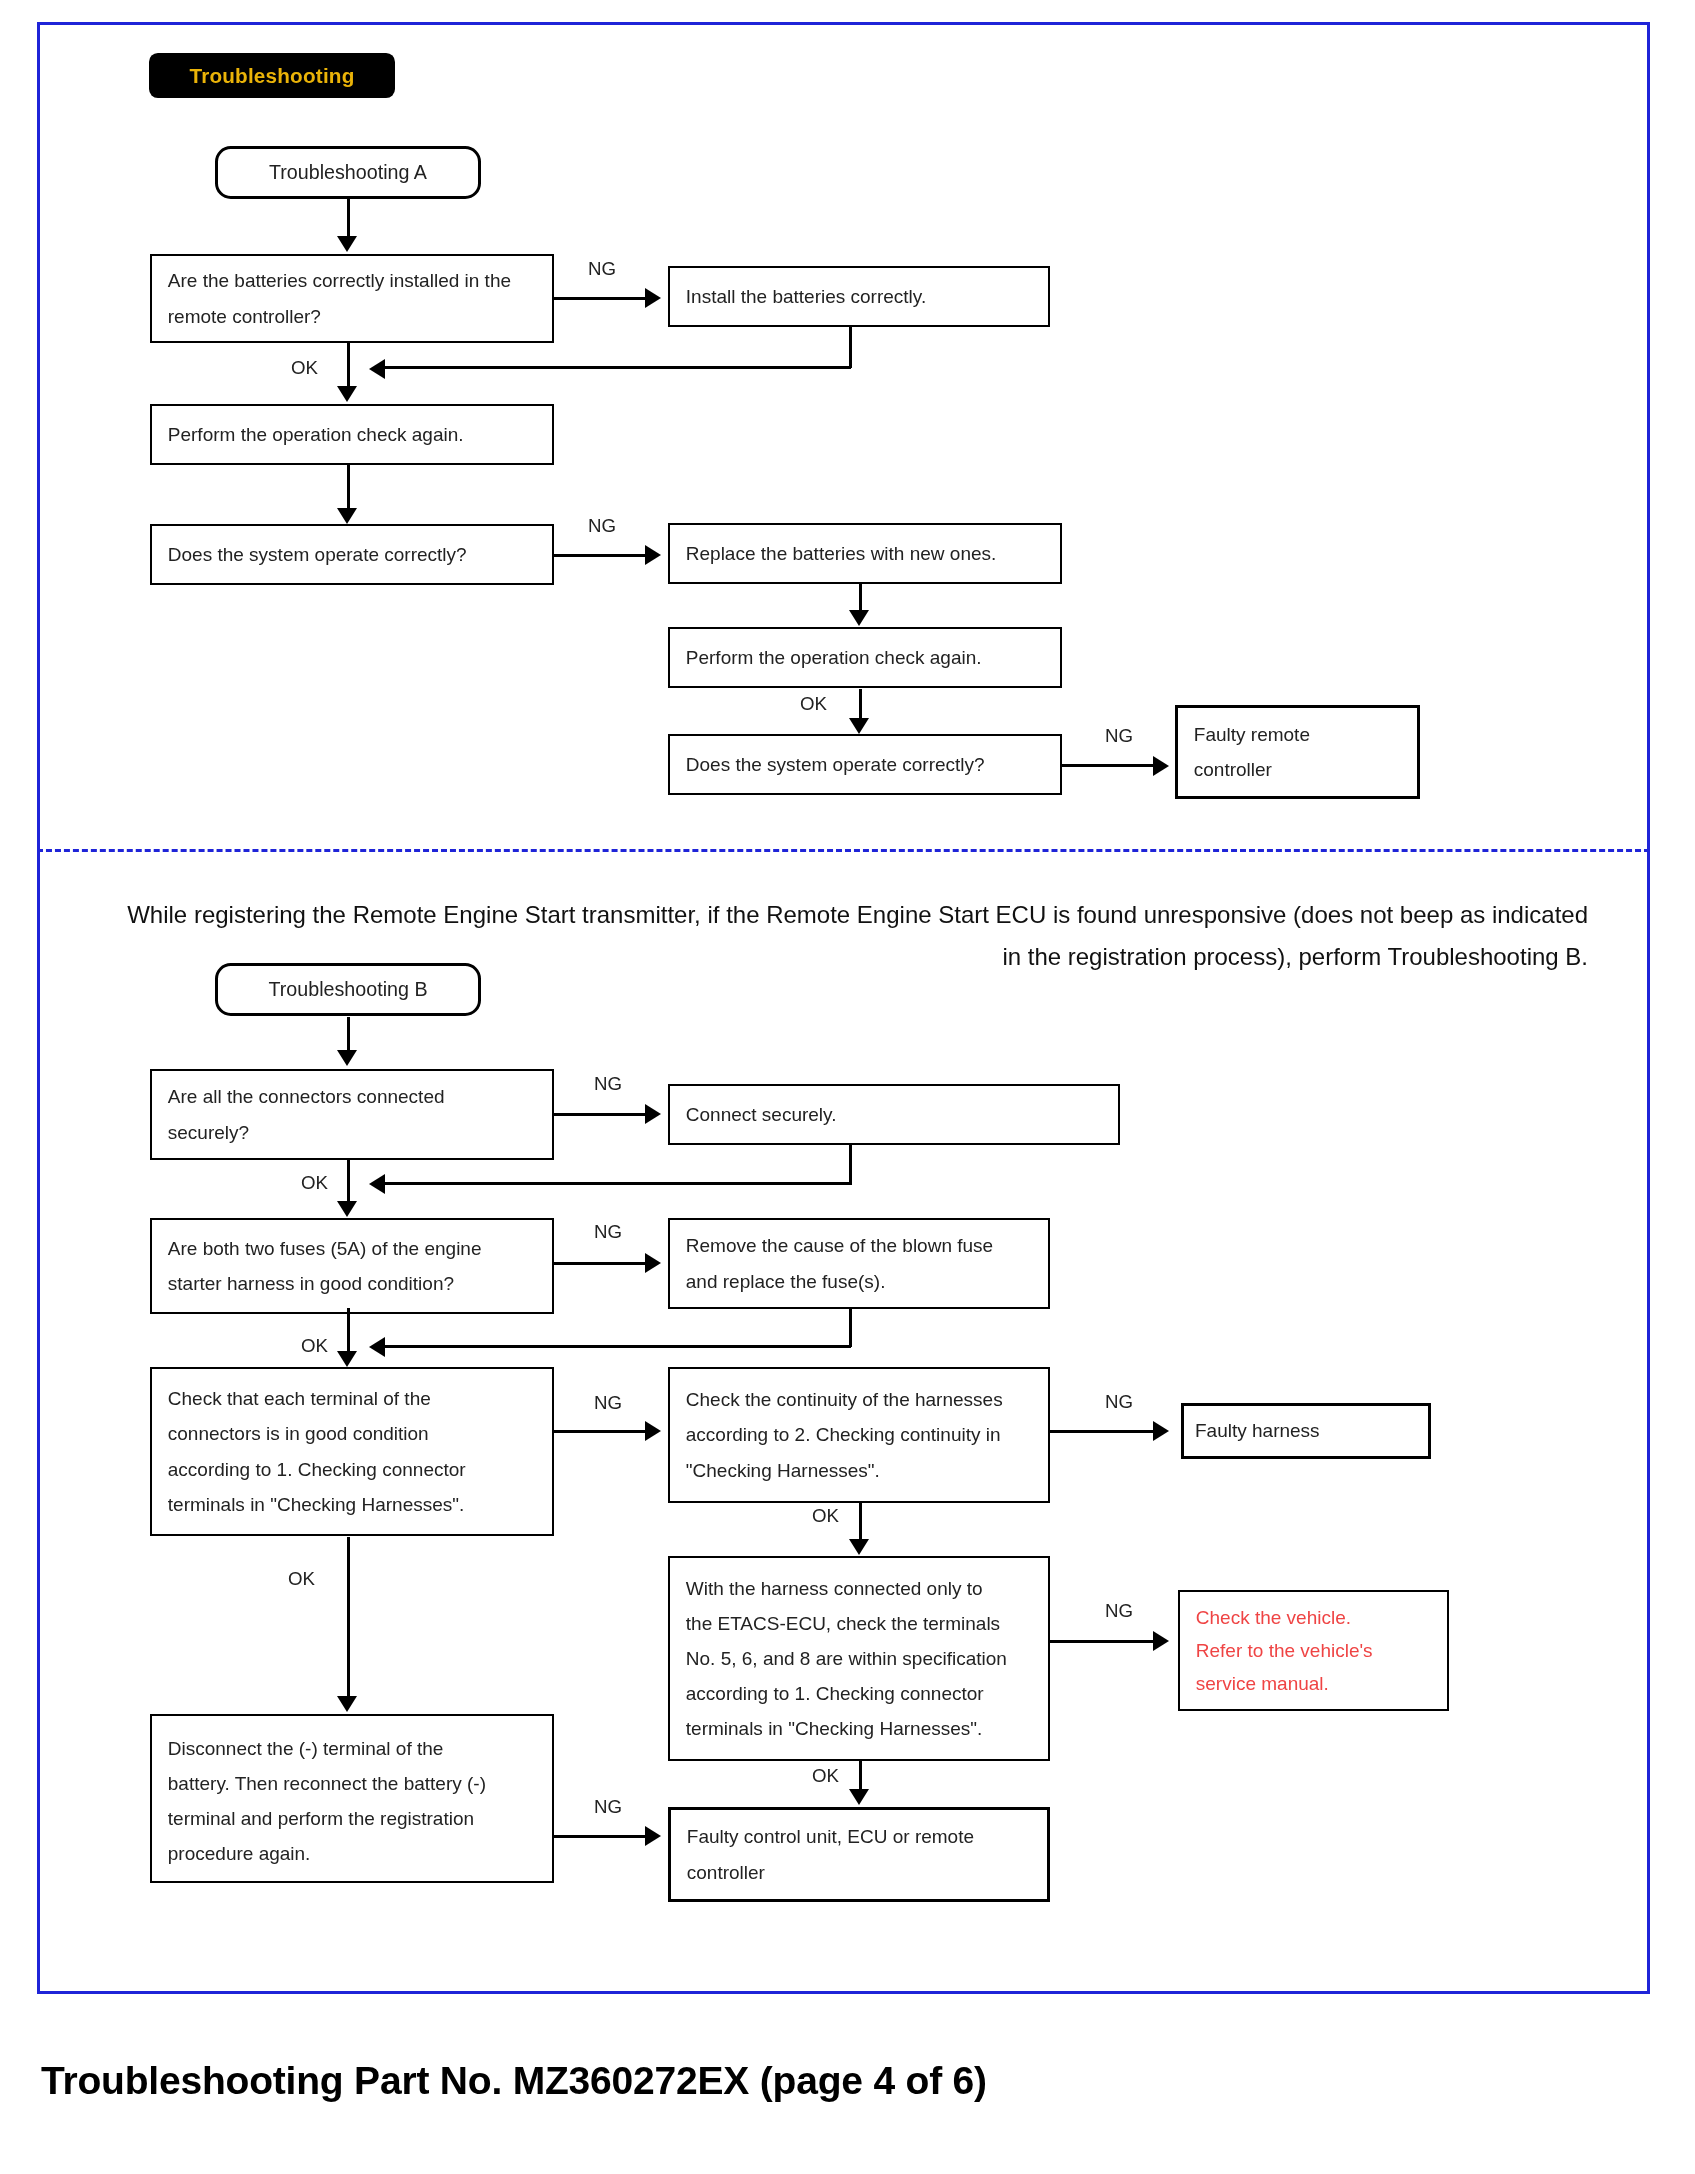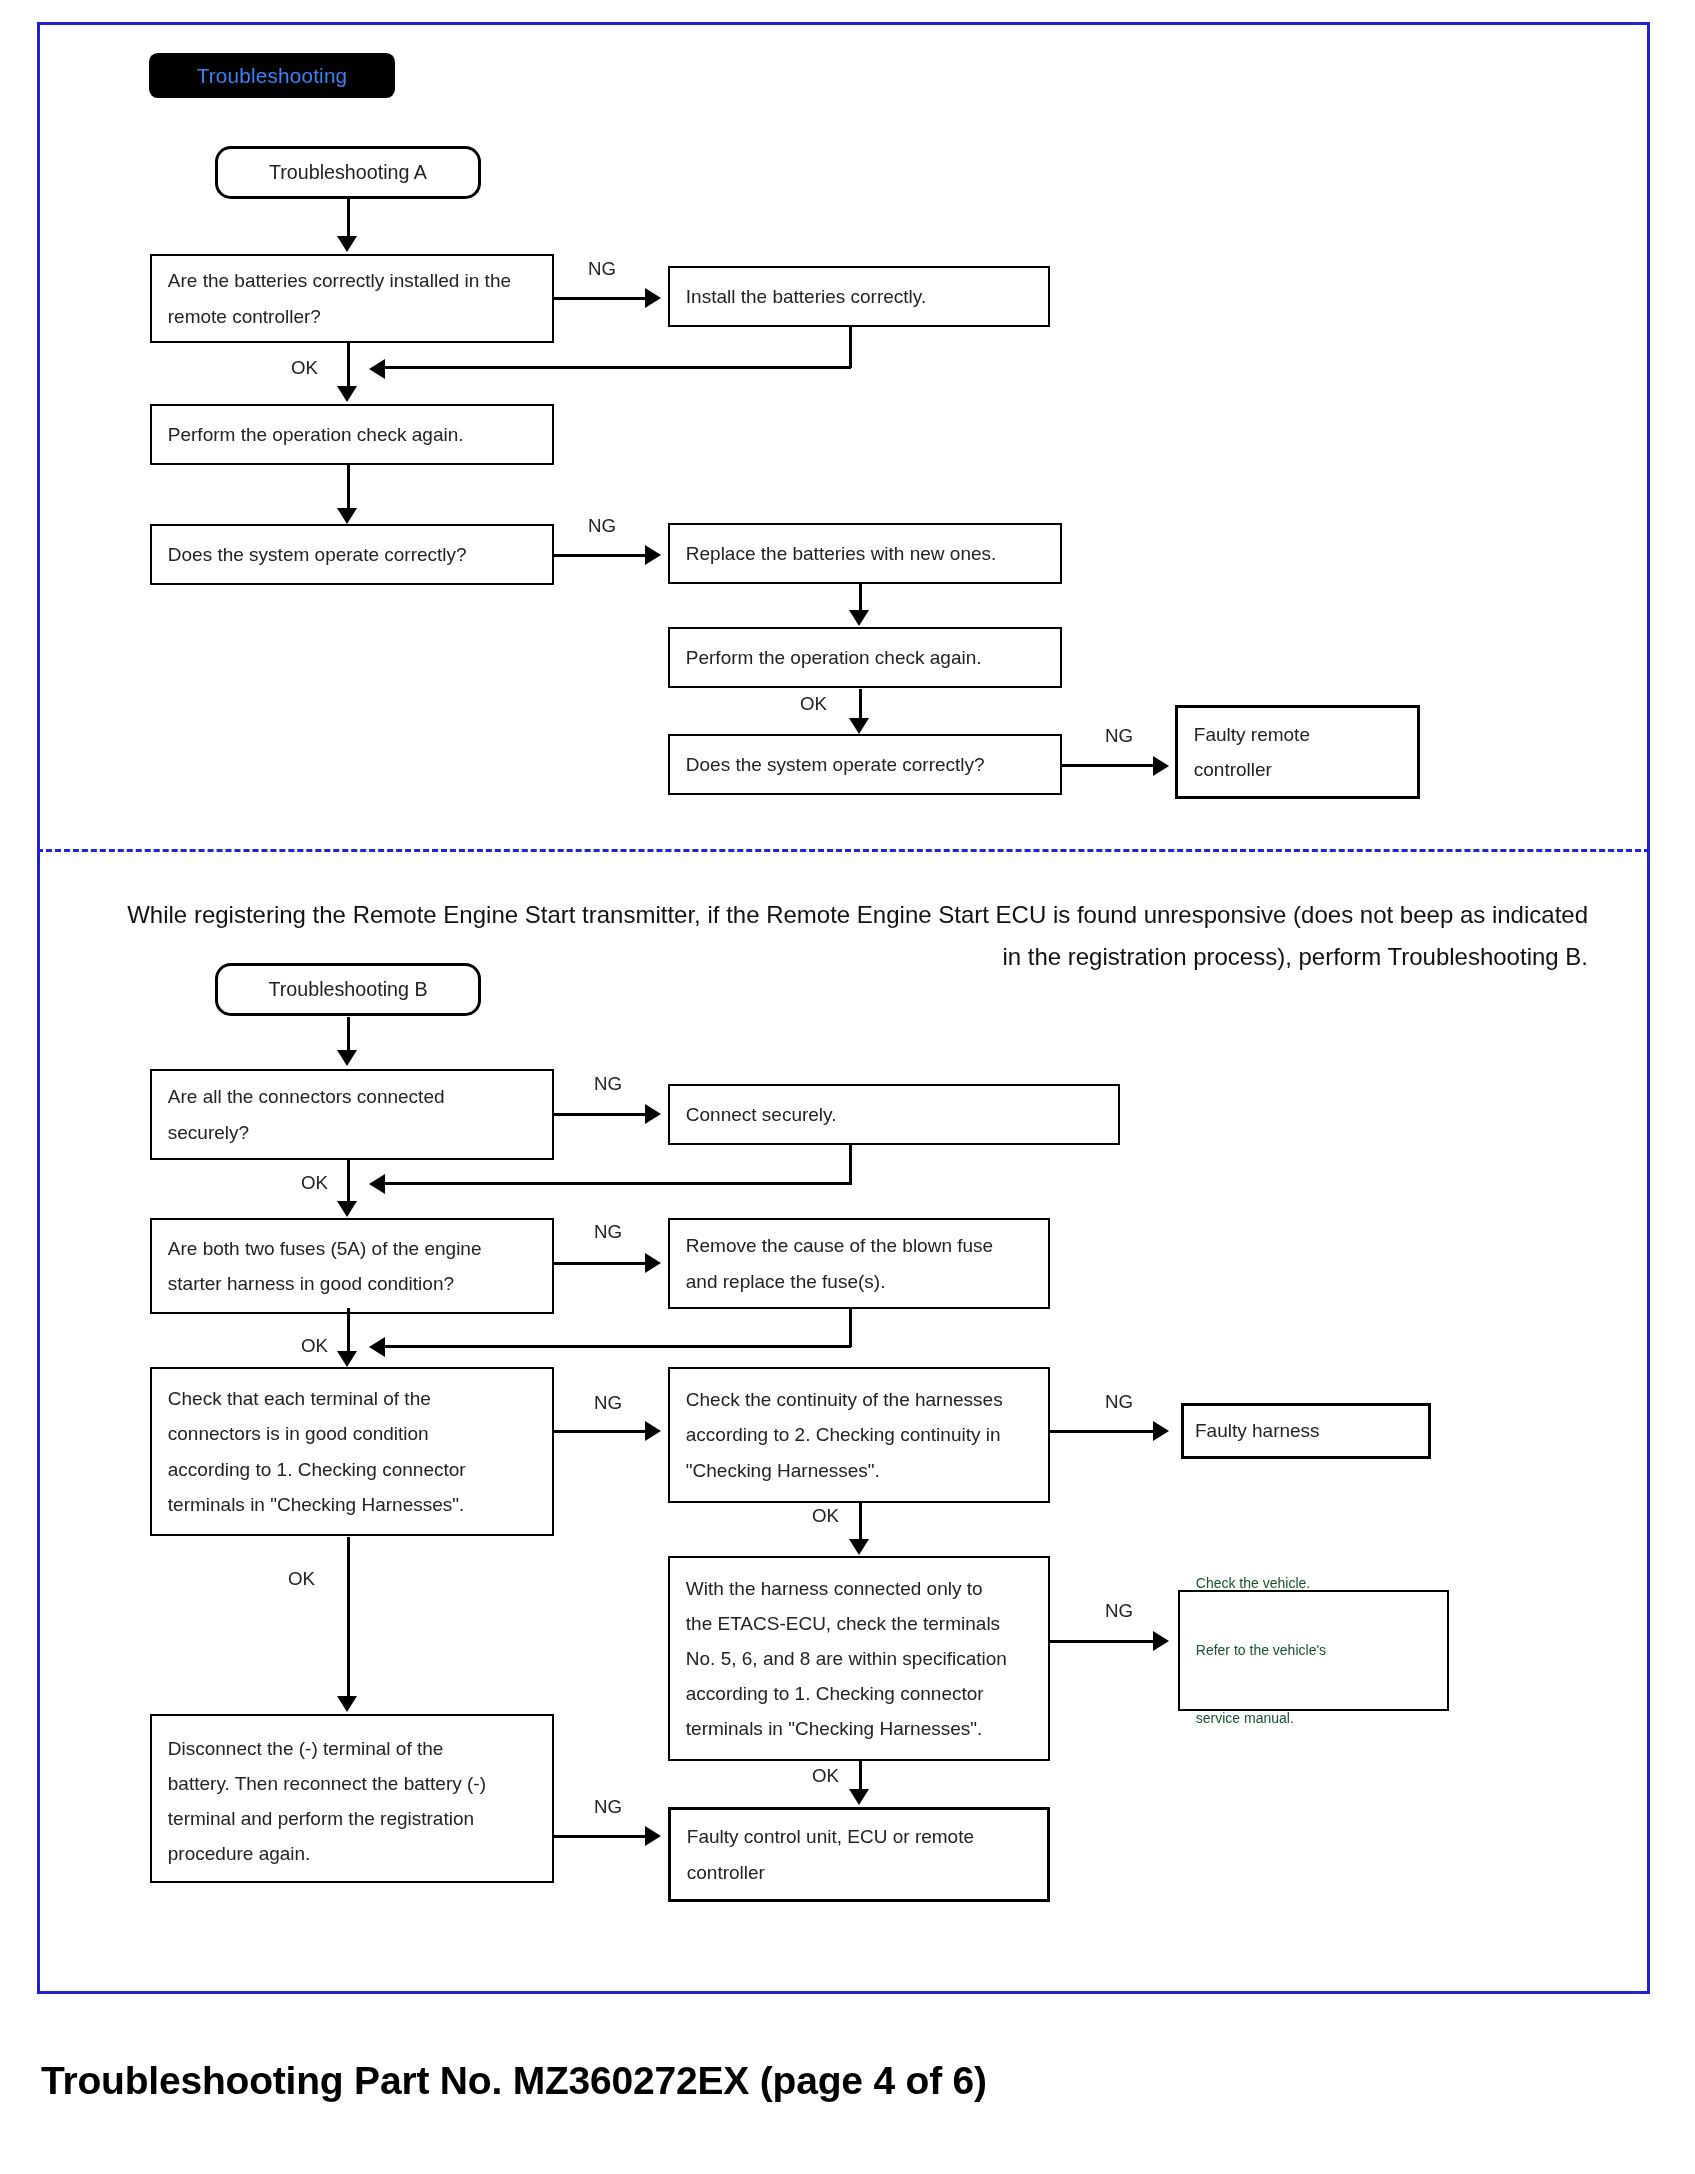--- a/index.html
+++ b/index.html
@@ -8,40 +8,40 @@
     font-family:"Liberation Sans", sans-serif;
     -webkit-font-smoothing:none;
   }
   
   #page-frame{
     position:absolute;left:37px;top:21.7px;width:1613px;height:1972px;
     border:3.9px solid #1f24d8;box-sizing:border-box;background:#fff;
   }
   
   .chip{
-    position:absolute;background:#000;color:#3b82f6;border-radius:8.9px;
-    font-size:20.7px;font-weight:normal;letter-spacing:0.2px;
+    position:absolute;background:#000;color:#eab308;border-radius:8.9px;
+    font-size:20.7px;font-weight:bold;letter-spacing:0.2px;
     display:flex;align-items:center;justify-content:center;
   }
   
   .rnode{
     position:absolute;border:3px solid #000;border-radius:15.8px;background:#fff;
     display:flex;align-items:center;justify-content:center;
     font-size:19.7px;color:#222;box-sizing:border-box;
   }
   
   .box{
     position:absolute;border:2.5px solid #000;background:#fff;box-sizing:border-box;
     font-size:19px;line-height:1.85;color:#222;
     padding:9.9px 15.8px;display:flex;flex-direction:column;justify-content:center;
   }
   .box.thick{border-width:3.9px;}
   .box.just{text-align:justify;justify-content:flex-end;}
   .box.just > span{display:block;}
-  .box.crisp{color:#14532d;font-size:14px;line-height:1.75;gap:43px;}
+  .box.crisp{color:#ef4444;font-size:19px;line-height:1.75;}
   
   .vline{position:absolute;background:#000;width:3px;}
   .hline{position:absolute;background:#000;height:3px;}
   .vline.thin{width:2.5px;}
   .hline.thin{height:2.5px;}
   
   .arr-d{position:absolute;width:0;height:0;border-left:10.8px solid transparent;
          border-right:10.8px solid transparent;border-top:16.7px solid #000;}
   .arr-r{position:absolute;width:0;height:0;border-top:10.8px solid transparent;
          border-bottom:10.8px solid transparent;border-left:16.7px solid #000;}

